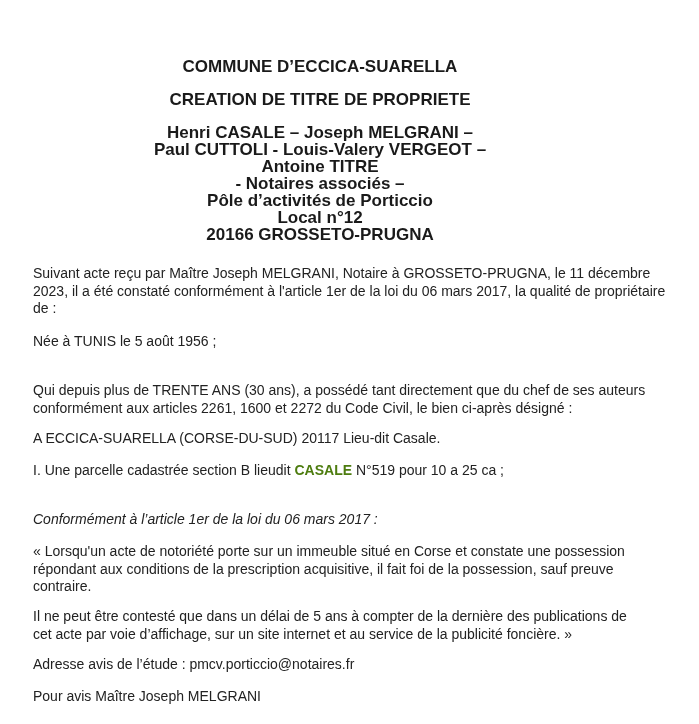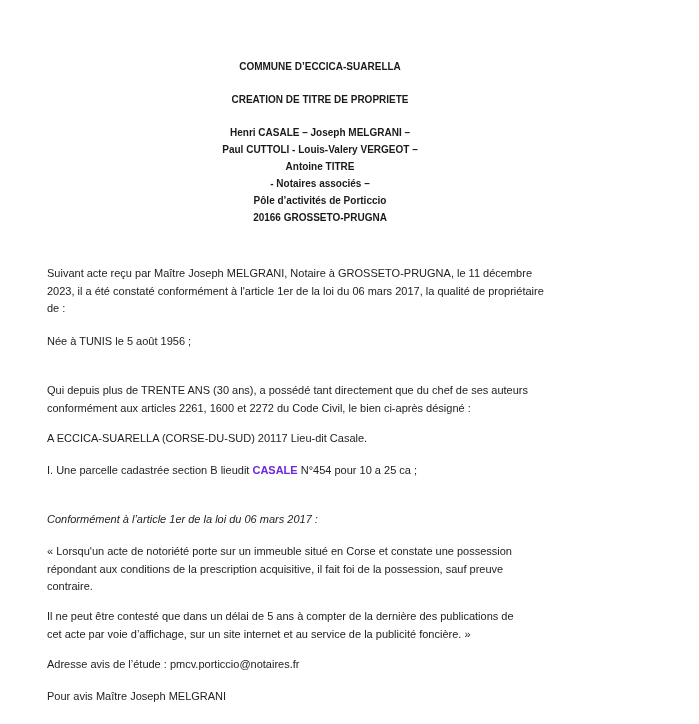--- a/index.html
+++ b/index.html
@@ -21,58 +21,59 @@
       top: 0;
       width: 699px;
       height: 724px;
     }
     .header {
       position: absolute;
       left: 0;
       width: 640px;
       text-align: center;
       font-weight: bold;
-      font-size: 10px;
+      font-size: 17px;
       line-height: 17px;
       color: #1a1a1a;
     }
     .h-line { display: block; white-space: nowrap; }
     .title1 { top: 58px; }
     .title2 { top: 91px; }
     .notaries { top: 124px; }
     .body-block {
       position: absolute;
-      left: 47px;
+      left: 33px;
       width: 640px;
-      font-size: 11px;
+      font-size: 14px;
       line-height: 17.5px;
       color: #222222;
     }
     .line { display: block; white-space: nowrap; }
-    b.strong { font-weight: bold; color: #6d28d9; }
+    b.strong { font-weight: bold; color: #4d7c0f; }
   </style>
 </head>
 <body>
 
 <div class="page">
 
   <div class="header title1">
     <span class="h-line">COMMUNE D’ECCICA-SUARELLA</span>
   </div>
 
   <div class="header title2">
     <span class="h-line">CREATION DE TITRE DE PROPRIETE</span>
   </div>
 
   <div class="header notaries">
     <span class="h-line">Henri CASALE – Joseph MELGRANI –</span>
     <span class="h-line">Paul CUTTOLI - Louis-Valery VERGEOT –</span>
     <span class="h-line">Antoine TITRE</span>
     <span class="h-line">- Notaires associés –</span>
     <span class="h-line">Pôle d’activités de Porticcio</span>
+    <span class="h-line">Local n°12</span>
     <span class="h-line">20166 GROSSETO-PRUGNA</span>
   </div>
 
   <div class="body-block" style="top:265px;">
     <span class="line">Suivant acte reçu par Maître Joseph MELGRANI, Notaire à GROSSETO-PRUGNA, le 11 décembre</span>
     <span class="line">2023, il a été constaté conformément à l'article 1er de la loi du 06 mars 2017, la qualité de propriétaire</span>
     <span class="line">de :</span>
   </div>
 
   <div class="body-block" style="top:333px;">
@@ -82,21 +83,21 @@
   <div class="body-block" style="top:382px;">
     <span class="line">Qui depuis plus de TRENTE ANS (30 ans), a possédé tant directement que du chef de ses auteurs</span>
     <span class="line">conformément aux articles 2261, 1600 et 2272 du Code Civil, le bien ci-après désigné :</span>
   </div>
 
   <div class="body-block" style="top:430px;">
     <span class="line">A ECCICA-SUARELLA (CORSE-DU-SUD) 20117 Lieu-dit Casale.</span>
   </div>
 
   <div class="body-block" style="top:462px;">
-    <span class="line"><span>I. Une parcelle cadastrée section B lieudit </span><b class="strong">CASALE</b><span> N°454 pour 10 a 25 ca ;</span></span>
+    <span class="line"><span>I. Une parcelle cadastrée section B lieudit </span><b class="strong">CASALE</b><span> N°519 pour 10 a 25 ca ;</span></span>
   </div>
 
   <div class="body-block" style="top:511px;font-style:italic;">
     <span class="line">Conformément à l’article 1er de la loi du 06 mars 2017 :</span>
   </div>
 
   <div class="body-block" style="top:543px;">
     <span class="line">« Lorsqu'un acte de notoriété porte sur un immeuble situé en Corse et constate une possession</span>
     <span class="line">répondant aux conditions de la prescription acquisitive, il fait foi de la possession, sauf preuve</span>
     <span class="line">contraire.</span>

